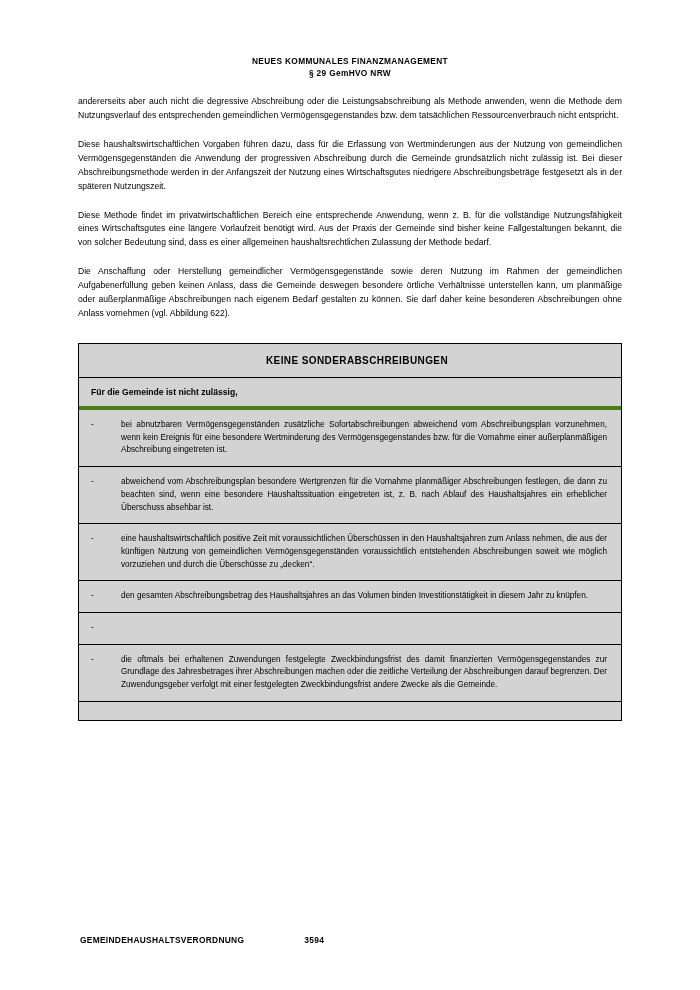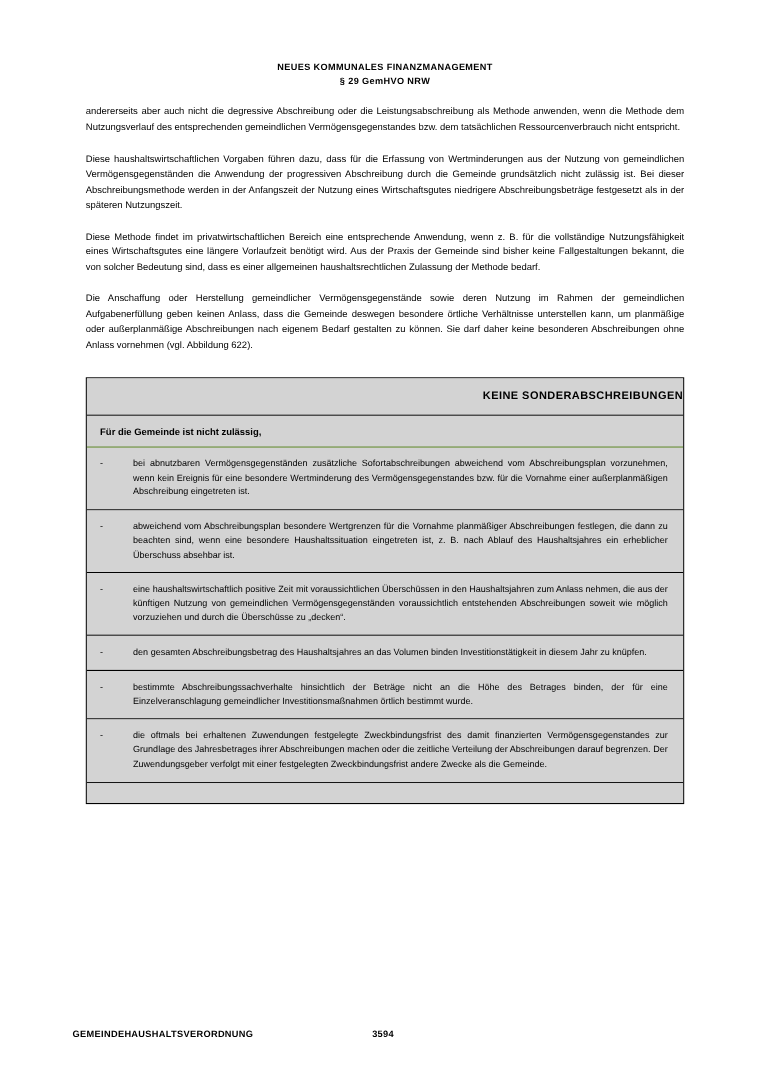--- a/index.html
+++ b/index.html
@@ -42,33 +42,33 @@
     font-weight: bold;
     margin: 24px 0 17px 0;
   }
   .box {
     border: 1px solid #000;
     margin-top: 22px;
     background: #ffffff;
   }
   .box-title {
     background: #d3d3d3;
-    text-align: right;
+    text-align: center;
     font-size: 10px;
     font-weight: bold;
     letter-spacing: 0.4px;
     padding: 11px 0 11px 14px;
     border-bottom: 1px solid #000;
   }
   .box-subtitle {
     background: #d3d3d3;
     font-size: 8.6px;
     font-weight: bold;
     padding: 9px 0 9px 12px;
-    border-bottom: 1px solid #4d7c0f;
+    border-bottom: 4px solid #4d7c0f;
   }
   .bullet-row {
     display: flex;
     background: #d3d3d3;
     border-bottom: 1px solid #000;
     padding: 9px 14px 9px 12px;
   }
   .bullet-row:last-child {
     border-bottom: none;
   }
@@ -83,29 +83,28 @@
     font-size: 8.2px;
     line-height: 1.55;
     text-align: justify;
   }
   .box-spacer {
     background: #d3d3d3;
     height: 18px;
   }
   .doc-footer {
     position: absolute;
-    left: 66px;
+    left: 80px;
     right: 78px;
     bottom: 45px;
     display: flex;
     align-items: baseline;
     font-size: 8.4px;
     font-weight: bold;
     letter-spacing: 0.3px;
-    gap: 48px;
   }
   .doc-footer .footer-label {
     flex: 0 0 auto;
   }
   .doc-footer .footer-page {
     margin-left: 60px;
   }
 </style>
 </head>
 <body>
@@ -139,21 +138,20 @@
     <div class="bullet-row">
       <div class="bullet-mark">-</div>
       <div class="bullet-text">eine haushaltswirtschaftlich positive Zeit mit voraussichtlichen Überschüssen in den Haushaltsjahren zum Anlass nehmen, die aus der künftigen Nutzung von gemeindlichen Vermögensgegenständen voraussichtlich entstehenden Abschreibungen soweit wie möglich vorzuziehen und durch die Überschüsse zu „decken“.</div>
     </div>
     <div class="bullet-row">
       <div class="bullet-mark">-</div>
       <div class="bullet-text">den gesamten Abschreibungsbetrag des Haushaltsjahres an das Volumen binden Investitionstätigkeit in diesem Jahr zu knüpfen.</div>
     </div>
     <div class="bullet-row">
       <div class="bullet-mark">-</div>
-      <div class="bullet-text">bestimmte Abschreibungssachverhalte hinsichtlich der Beträge nicht an die Höhe des Betrages binden, der für eine Einzelveranschlagung gemeindlicher Investitionsmaßnahmen örtlich bestimmt wurde.</div>
     </div>
     <div class="bullet-row">
       <div class="bullet-mark">-</div>
       <div class="bullet-text">die oftmals bei erhaltenen Zuwendungen festgelegte Zweckbindungsfrist des damit finanzierten Vermögensgegenstandes zur Grundlage des Jahresbetrages ihrer Abschreibungen machen oder die zeitliche Verteilung der Abschreibungen darauf begrenzen. Der Zuwendungsgeber verfolgt mit einer festgelegten Zweckbindungsfrist andere Zwecke als die Gemeinde.</div>
     </div>
     <div class="box-spacer"></div>
   </div>
 
   <div class="doc-footer">
     <div class="footer-label">GEMEINDEHAUSHALTSVERORDNUNG</div>

